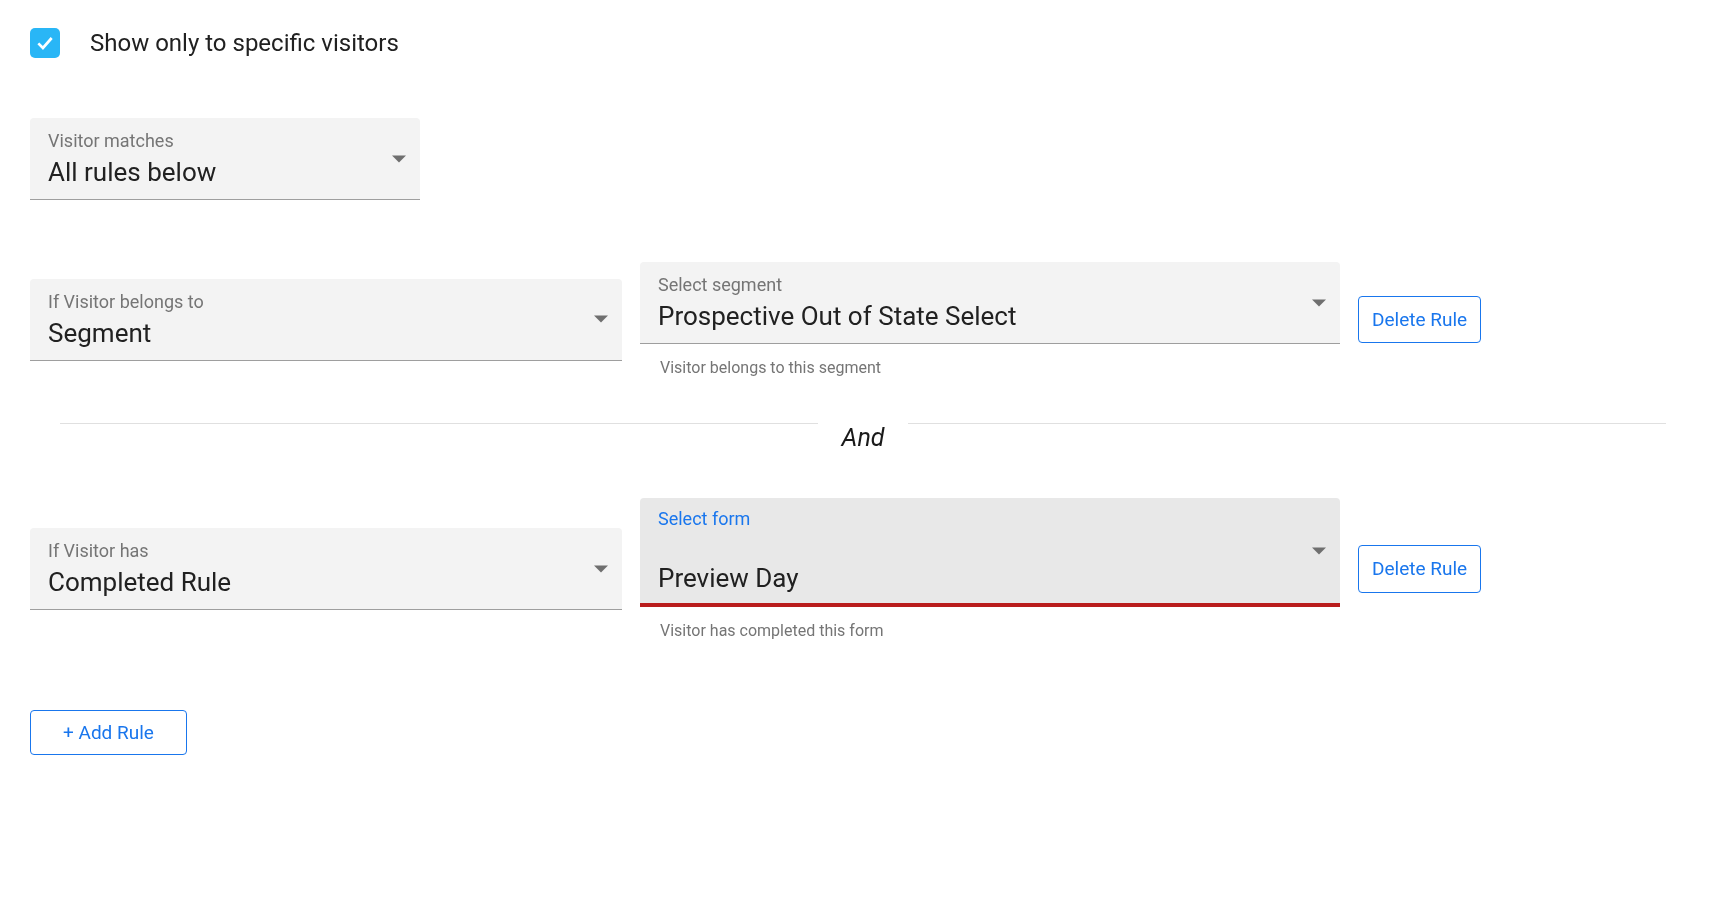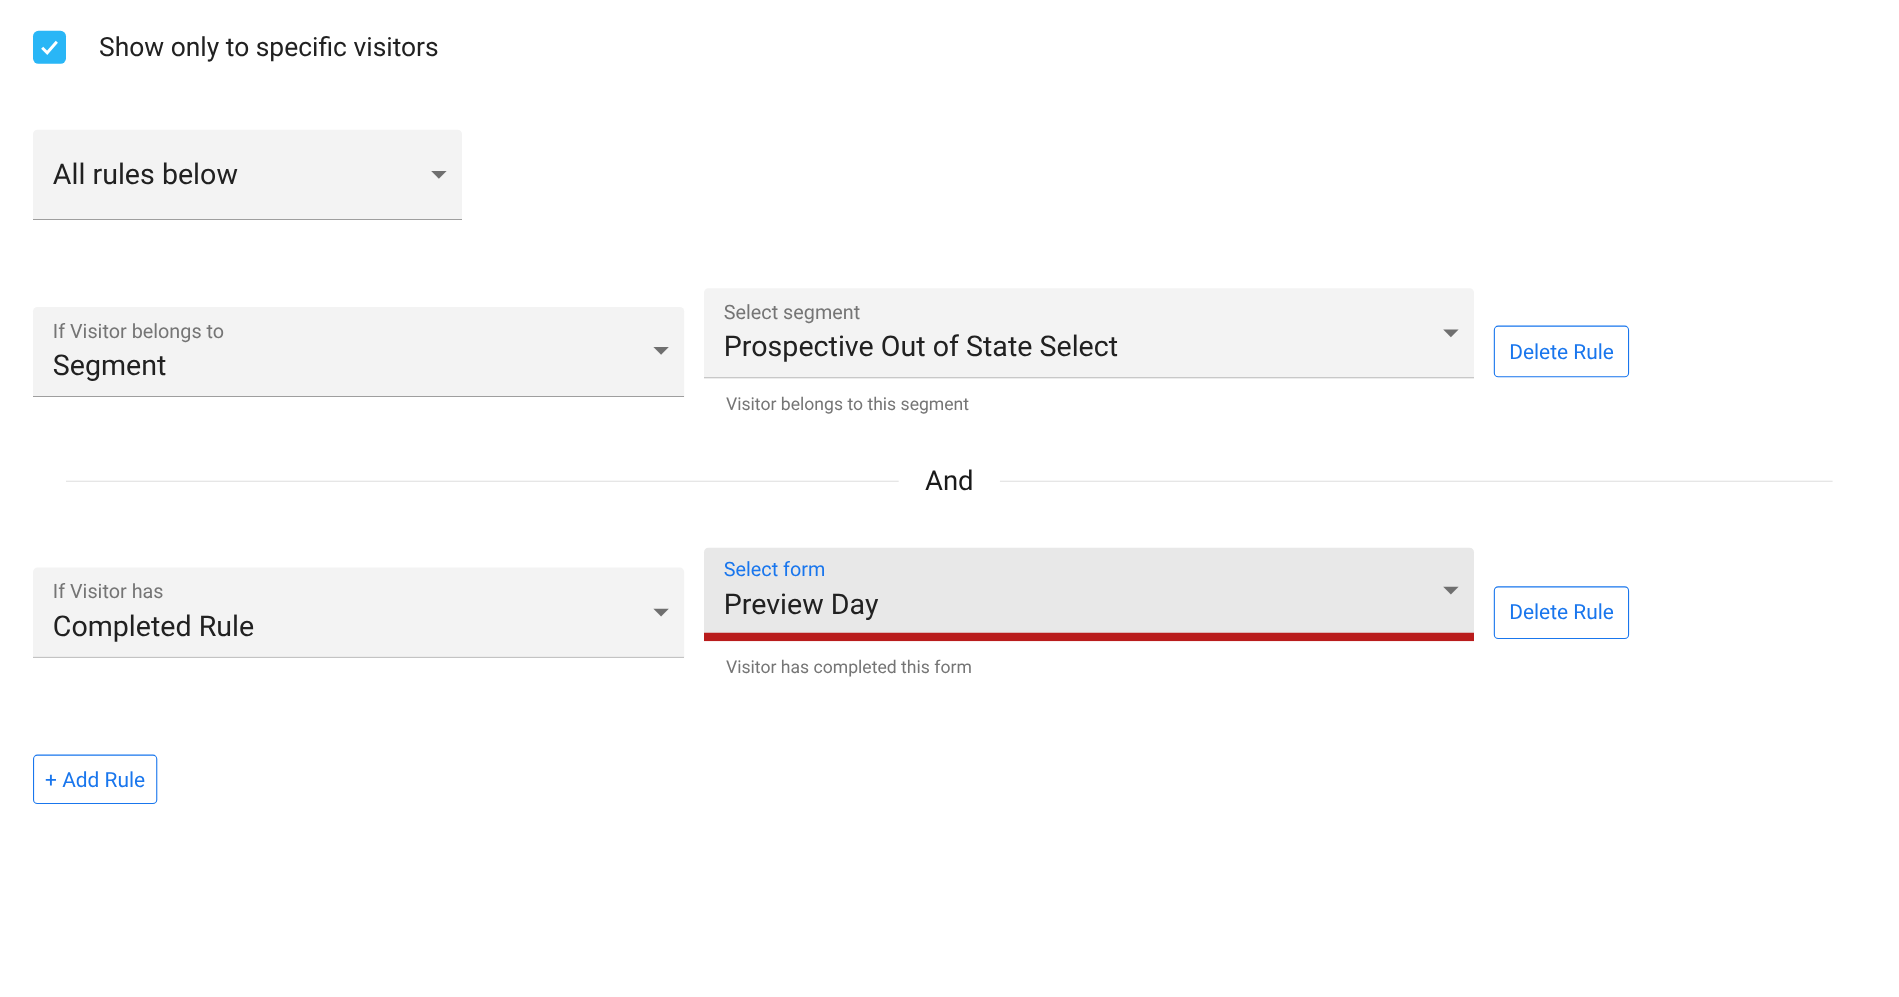--- a/index.html
+++ b/index.html
@@ -75,21 +75,22 @@
     width: 0;
     height: 0;
     border-left: 7px solid transparent;
     border-right: 7px solid transparent;
     border-top: 7px solid #6f6f6f;
   }
 
   
   .select.focused {
     background: #e8e8e8;
-    border-bottom: 8px solid #b91c1c;
+    border-bottom: 4px solid #b91c1c;
+    gap: 28px;
   }
   .select.focused .select-label {
     color: #1976ed;
   }
 
   .helper-text {
     font-size: 16px;
     color: #757575;
     margin-top: 14px;
     margin-left: 20px;
@@ -125,41 +126,41 @@
     font-size: 19px;
     text-align: center;
     line-height: 1.35;
     cursor: pointer;
     min-width: 98px;
     user-select: none;
   }
 
   .sep-row {
     display: flex;
-    align-items: center;
     gap: 24px;
     margin: 46px 30px 46px 30px;
+    font-style: italic;
   }
   .sep-line {
     flex: 1 1 auto;
     height: 1px;
     background: #e0e0e0;
   }
   .sep-label {
     font-size: 25px;
     color: #1a1a1a;
   }
 
   .add-rule-btn {
     margin-top: 70px;
     border: 1px solid #1976ed;
     color: #1976ed;
     background: #ffffff;
     border-radius: 4px;
-    padding: 10px 10px;
+    padding: 10px 32px;
     font-size: 19px;
     cursor: pointer;
     display: inline-block;
     user-select: none;
     text-align: center;
   }
 </style>
 </head>
 <body>
 
@@ -171,20 +172,21 @@
       <svg viewBox="0 0 24 24">
         <polyline points="4 12.5 9.5 18 20 6"></polyline>
       </svg>
     </div>
     <div class="checkbox-label">Show only to specific visitors</div>
   </div>
 
   
   <div class="match-select-wrap">
     <div class="select">
+      <div class="select-label">Visitor matches</div>
       <div class="select-value">All rules below</div>
       <div class="select-caret"></div>
     </div>
   </div>
 
   
   <div class="rule-row">
     <div class="rule-left">
       <div class="select">
         <div class="select-label">If Visitor belongs to</div>

